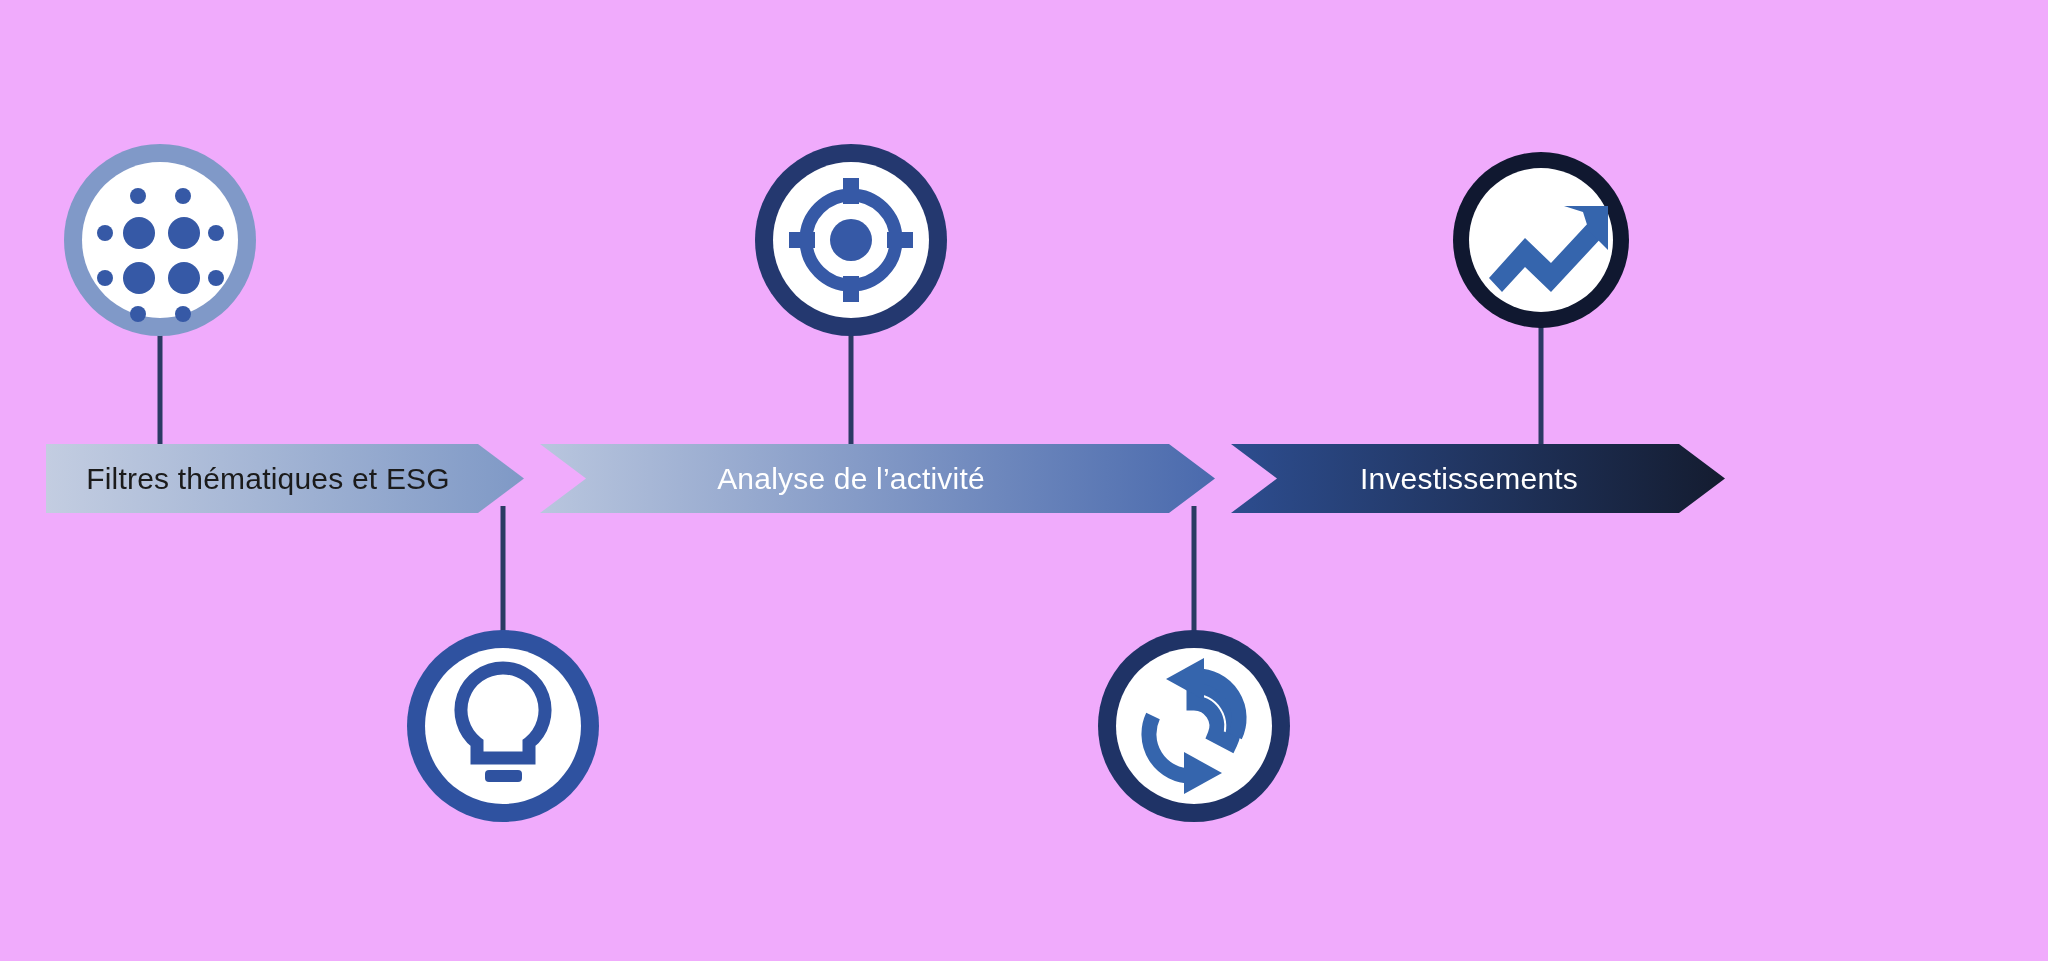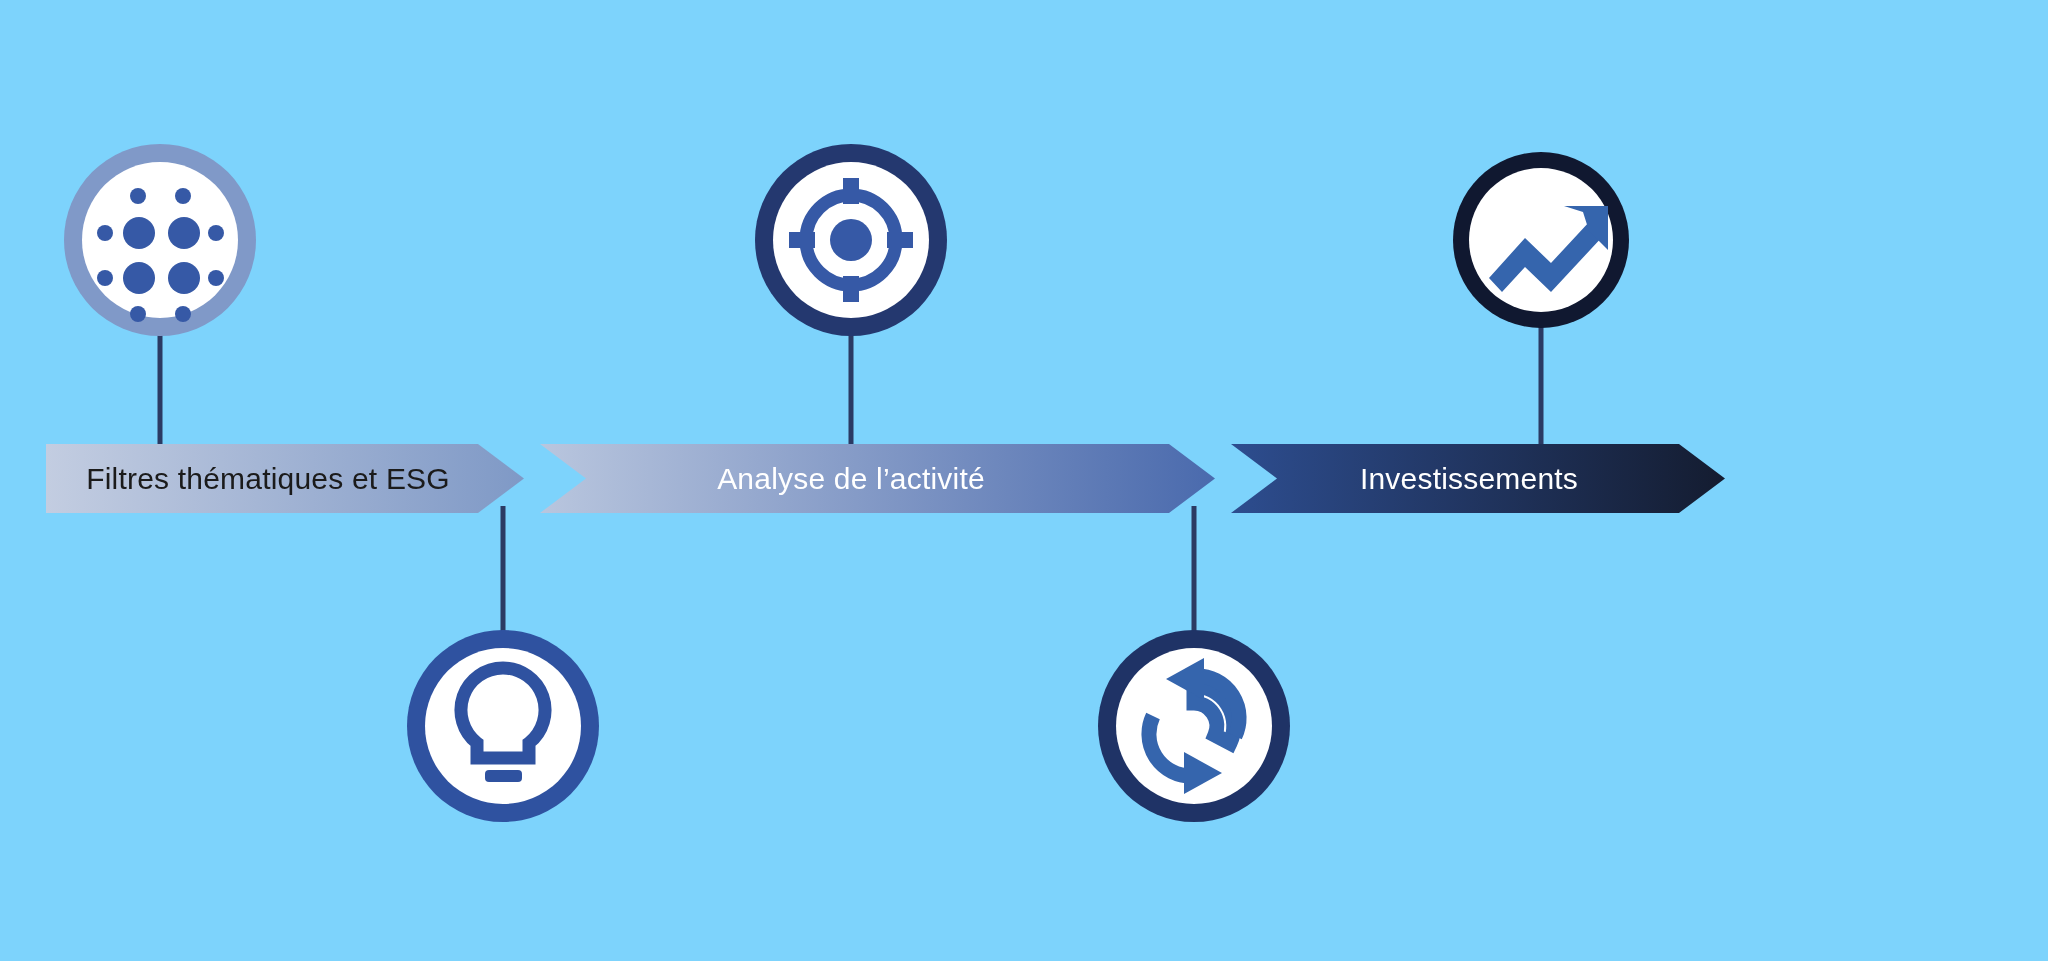--- a/index.html
+++ b/index.html
@@ -10,21 +10,21 @@
   body {
     width: 2048px;
     height: 961px;
     font-family: "Liberation Sans", sans-serif;
     overflow: hidden;
   }
   #stage {
     position: relative;
     width: 2048px;
     height: 961px;
-    background: #7dd3fc;
+    background: #f0abfc;
   }
   #svg-root {
     position: absolute;
     left: 0;
     top: 0;
     width: 2048px;
     height: 961px;
     display: block;
   }
   .node-label {

